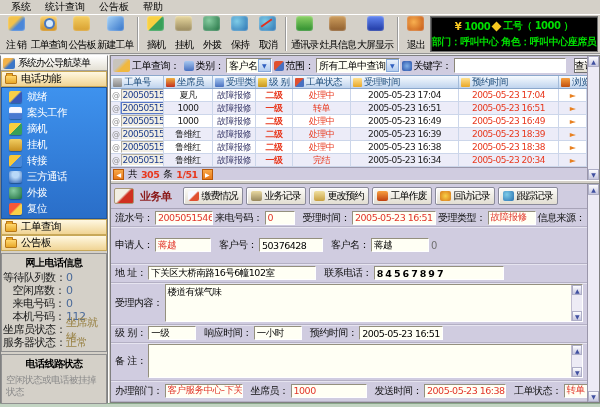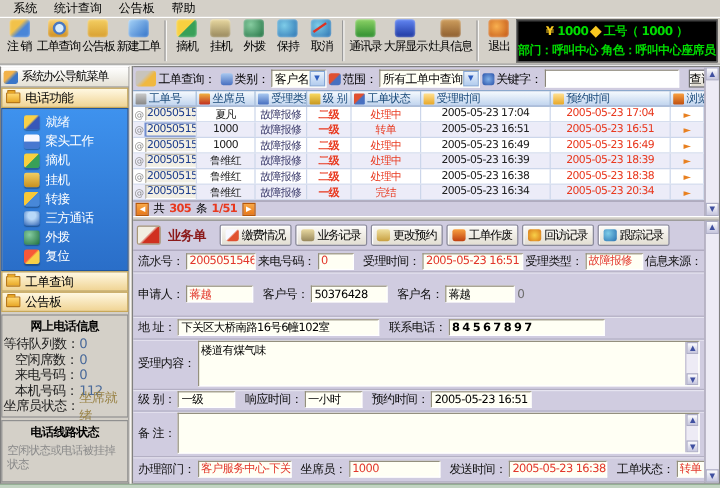--- a/index.html
+++ b/index.html
@@ -5,21 +5,21 @@
   *{box-sizing:border-box;margin:0;padding:0}
   html,body{width:600px;height:407px;overflow:hidden}
   body{font-family:"DejaVu Sans","Liberation Sans",sans-serif;font-size:11px;background:#D4D0C8;color:#000}
 
   
   .menubar{height:15px;display:flex;align-items:center;padding-left:4px;background:#D4D0C8;border-bottom:1px solid #FFF}
   .menu-item{padding:0 7px;font-size:10px;cursor:default;white-space:nowrap}
 
   
   .toolbar{height:40px;display:flex;align-items:center;background:#D4D0C8;border-bottom:2px groove #E8E8E8;padding:0 2px;overflow:hidden}
-  .tbtn{display:flex;flex-direction:column;align-items:center;justify-content:flex-start;background:transparent;border:1px solid transparent;padding:0 1px;height:38px;min-width:28px}
+  .tbtn{display:flex;flex-direction:column;align-items:center;justify-content:space-between;background:transparent;border:1px solid transparent;padding:0 1px;height:38px;min-width:28px}
   .tic{width:17px;height:15px;border-radius:3px;margin-bottom:1px;box-shadow:inset 0 0 2px rgba(255,255,255,.6)}
   .tlbl{font-size:10px;letter-spacing:-1px;white-space:nowrap}
   .tsep{width:2px;height:34px;border-left:1px solid #9A9A9A;border-right:1px solid #FFF;margin:0 3px}
   .t1{background:linear-gradient(135deg,#F2C24A 40%,#4A86D8 60%)}
   .t2{background:linear-gradient(#F8D070,#D09020);position:relative}
   .t2::after{content:"";position:absolute;right:2px;top:2px;width:7px;height:7px;border-radius:50%;border:2px solid #4A78C0;background:#D8ECFC}
   .t3{background:linear-gradient(#F4CE62,#D8A030)}
   .t4{background:linear-gradient(135deg,#A8D4F8,#3272C8)}
   .t5{background:linear-gradient(135deg,#F8D040 48%,#38A058 52%)}
   .t6{background:linear-gradient(#E8D8A0,#98885C)}
@@ -41,21 +41,21 @@
   
   .content{height:348px;display:flex}
 
   
   .sidebar{width:108px;display:flex;flex-direction:column;background:#D4D0C8;border:1px solid #808080;border-top:1px solid #FFF}
   .nav-title{height:17px;display:flex;align-items:center;gap:3px;padding:0 2px;background:linear-gradient(#FFFFFF,#E4E0D4);border-bottom:1px solid #A0A0A0;font-size:10px;letter-spacing:-1px;white-space:nowrap}
   .nav-ic{width:12px;height:11px;border-radius:2px;background:linear-gradient(135deg,#F2B24A 40%,#3A76C8 60%);flex:none}
   .sec{height:17px;display:flex;align-items:center;gap:4px;padding:0 3px;background:linear-gradient(#FFF8E2,#F0D494);border:1px solid #C8A858;font-size:10.5px;letter-spacing:-0.5px;white-space:nowrap;cursor:pointer}
   .folder-ic{width:12px;height:9px;background:linear-gradient(#FFD870,#E8A828);border:1px solid #B87818;border-radius:1px;position:relative;flex:none}
   .folder-ic::before{content:"";position:absolute;top:-3px;left:0;width:5px;height:2px;background:#E8A828;border:1px solid #B87818;border-bottom:none;border-radius:1px 1px 0 0}
-  .phone-panel{height:136px;background:linear-gradient(#3E92EE,#2A6EC8);border:1px solid #1E56A0;display:flex;flex-direction:column;justify-content:center;padding:1px 11px}
+  .phone-panel{height:136px;background:linear-gradient(#3E92EE,#2A6EC8);border:1px solid #1E56A0;display:flex;flex-direction:column;justify-content:space-between;padding:1px 0}
   .pitem{display:flex;align-items:center;gap:5px;padding:0 7px;color:#FFF;font-size:10.5px;letter-spacing:-0.5px;height:16px;cursor:pointer;white-space:nowrap}
   .sic{width:13px;height:12px;border-radius:2px;flex:none;box-shadow:0 1px 1px rgba(0,0,0,.3)}
   .s1{background:linear-gradient(135deg,#F8D048 45%,#3858B8 55%)}
   .s2{background:linear-gradient(#F8F8FF 45%,#4878D0 55%)}
   .s3{background:linear-gradient(135deg,#F8D040 48%,#38A058 52%)}
   .s4{background:linear-gradient(#F2CE62,#C89020)}
   .s5{background:linear-gradient(135deg,#F8C838 50%,#4888D8 50%)}
   .s6{background:radial-gradient(circle at 50% 30%,#B8D8F8 30%,#2E62B2)}
   .s7{background:radial-gradient(circle at 35% 30%,#86CCA0,#1E6E3E)}
   .s8{background:linear-gradient(135deg,#F85838 45%,#F8D048 55%)}
@@ -211,26 +211,26 @@
   <div class="tbtn">
       <span class="tic t9"></span>
       <span class="tlbl">取消</span>
     </div>
   <div class="tsep"></div>
   <div class="tbtn">
       <span class="tic t10"></span>
       <span class="tlbl">通讯录</span>
     </div>
   <div class="tbtn">
+      <span class="tic t11"></span>
+      <span class="tlbl">灶具信息</span>
+    </div>
+  <div class="tbtn">
       <span class="tic t12"></span>
       <span class="tlbl">大屏显示</span>
-    </div>
-  <div class="tbtn">
-      <span class="tic t11"></span>
-      <span class="tlbl">灶具信息</span>
     </div>
   <div class="tsep"></div>
   <div class="tbtn">
       <span class="tic t13"></span>
       <span class="tlbl">退出</span>
     </div>
 
   <div class="status-panel">
     <div class="sp-line">
       <span class="coin">¥</span>
@@ -310,20 +310,24 @@
           <span class="lb">来电号码：</span>
           <span class="vl">0</span>
         </div>
       <div class="inforow">
           <span class="lb">本机号码：</span>
           <span class="vl">112</span>
         </div>
       <div class="inforow">
           <span class="lb">坐席员状态：</span>
           <span class="vl state">坐席就绪</span>
+        </div>
+      <div class="inforow">
+          <span class="lb">服务器状态：</span>
+          <span class="vl state">正常</span>
         </div>
     </div>
     <div class="side-panel line-panel">
       <div class="sp-title">电话线路状态</div>
       <div class="line-text">空闲状态或电话被挂掉状态</div>
     </div>
   </div>
 
   <div class="vsplit"></div>
 

